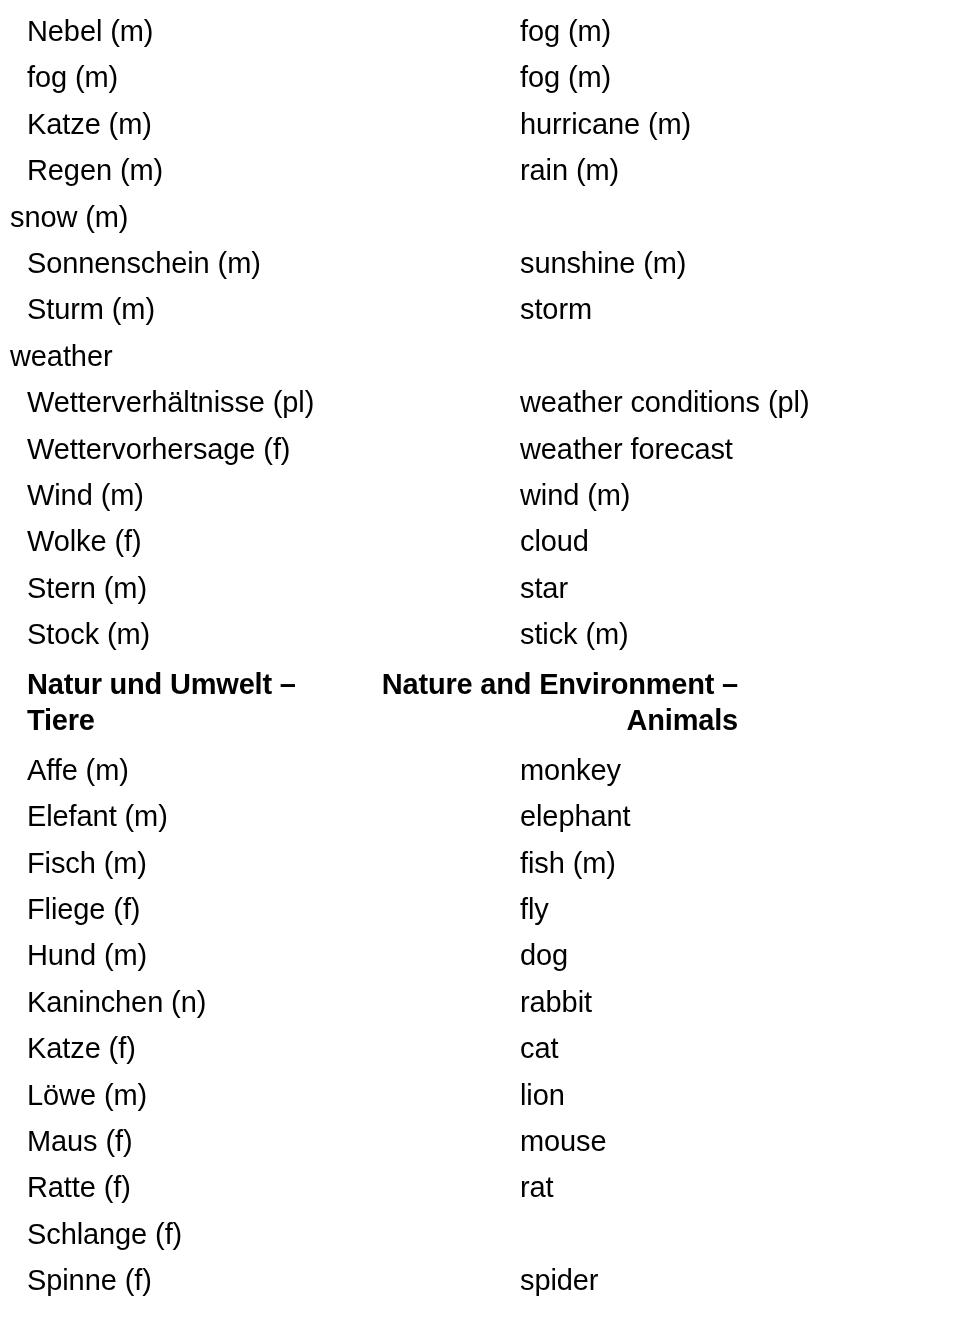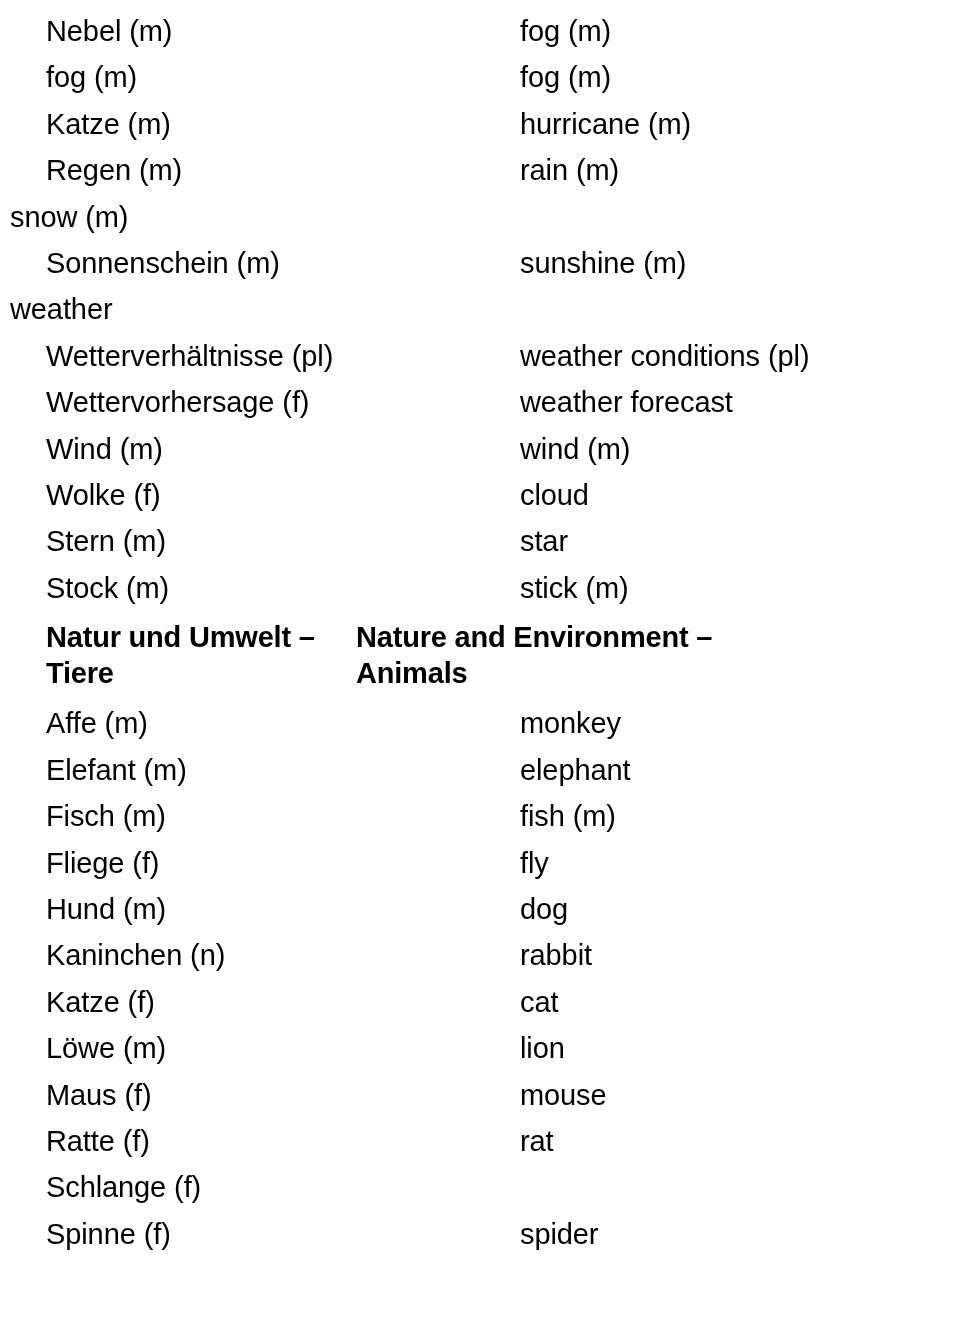--- a/index.html
+++ b/index.html
@@ -37,40 +37,41 @@
     box-sizing: border-box;
     font-size: 29px;
     line-height: 46.4px;
     font-weight: normal;
     letter-spacing: -0.1px;
     white-space: normal;
     word-break: normal;
   }
   .cell.source {
     width: 510px;
-    padding-left: 46px;
+    padding-left: 27px;
     padding-right: 6px;
   }
   .cell.target {
     width: 448px;
     padding-left: 10px;
     padding-right: 8px;
   }
   .row.section-header .cell {
     font-weight: bold;
     line-height: 36px;
     padding-top: 8px;
     padding-bottom: 9px;
     letter-spacing: -0.2px;
   }
   .row.section-header .cell.source {
     max-width: 346px;
   }
   .row.section-header .cell.target {
     max-width: 400px;
+    text-align: right;
   }
 </style>
 </head>
 <body>
 
 <div class="page">
   <div class="glossary" id="glossary-body">
       <div class="row">
         <div class="cell source">Nebel (m)</div>
         <div class="cell target">fog (m)</div>
@@ -86,20 +87,24 @@
       <div class="row">
         <div class="cell source">Regen (m)</div>
         <div class="cell target">rain (m)</div>
       </div>
       <div class="row">
         <div class="cell target">snow (m)</div>
       </div>
       <div class="row">
         <div class="cell source">Sonnenschein (m)</div>
         <div class="cell target">sunshine (m)</div>
+      </div>
+      <div class="row">
+        <div class="cell source">Sturm (m)</div>
+        <div class="cell target">storm</div>
       </div>
       <div class="row">
         <div class="cell target">weather</div>
       </div>
       <div class="row">
         <div class="cell source">Wetterverhältnisse (pl)</div>
         <div class="cell target">weather conditions (pl)</div>
       </div>
       <div class="row">
         <div class="cell source">Wettervorhersage (f)</div>

